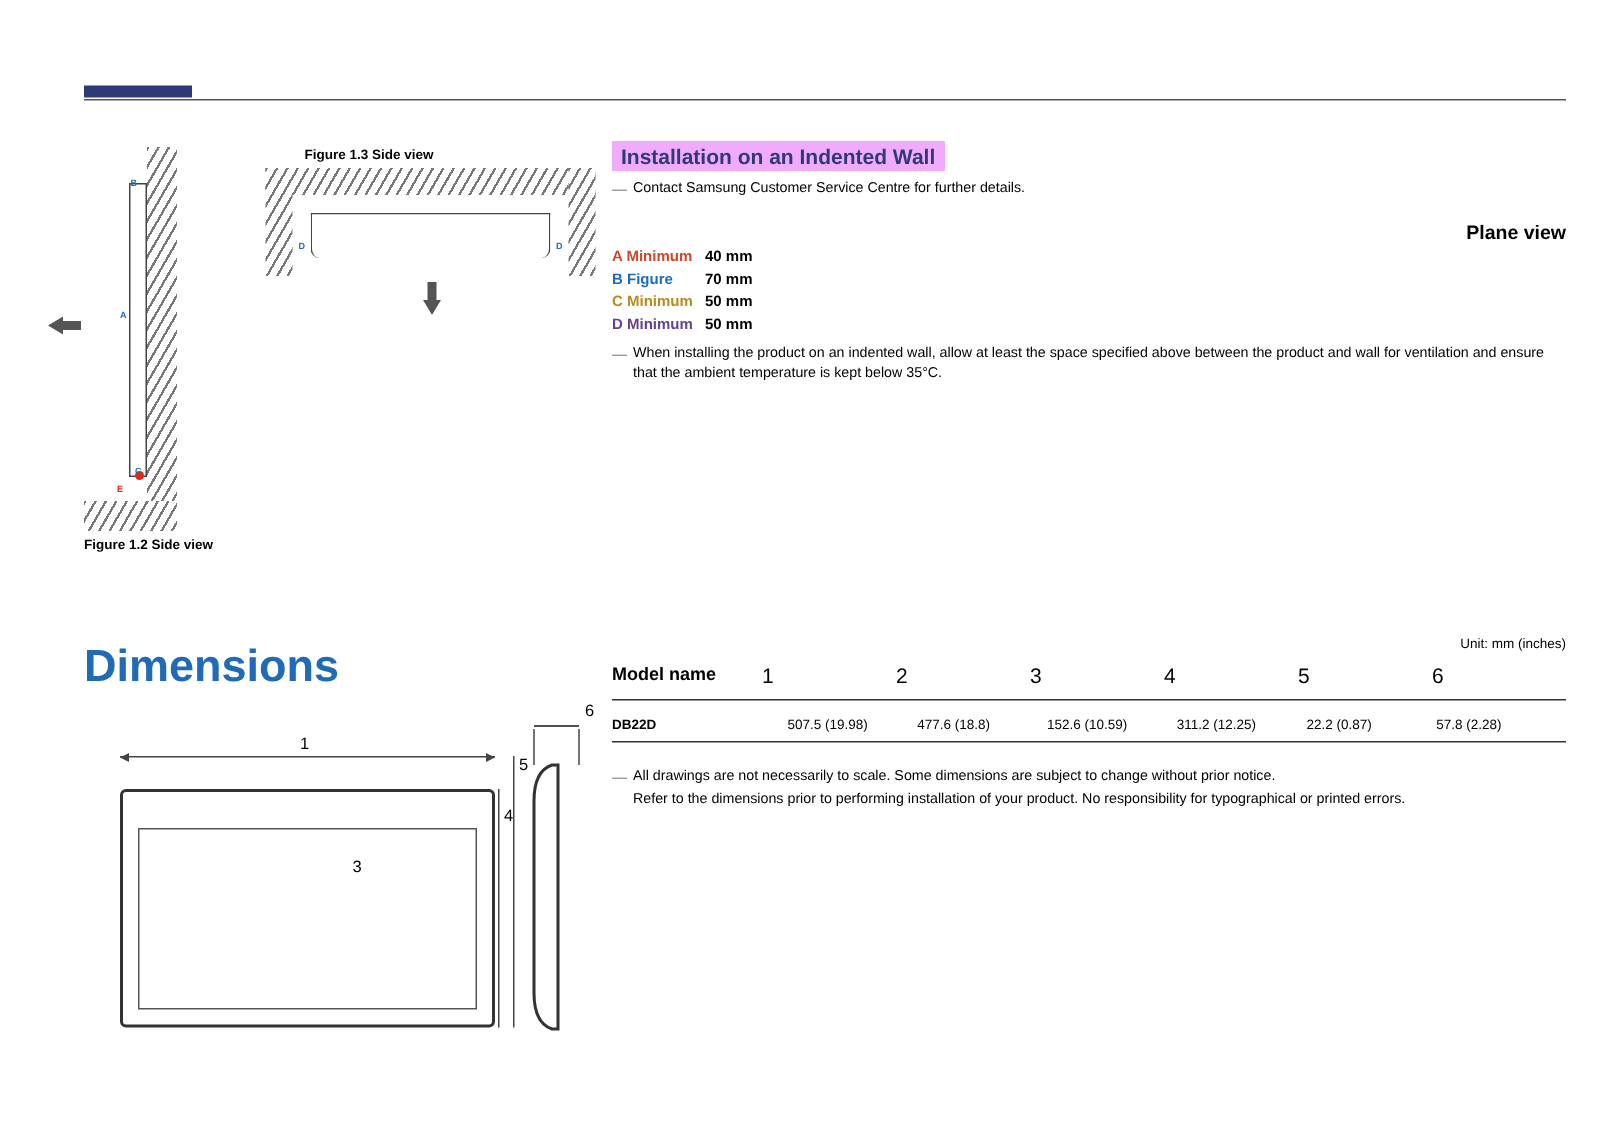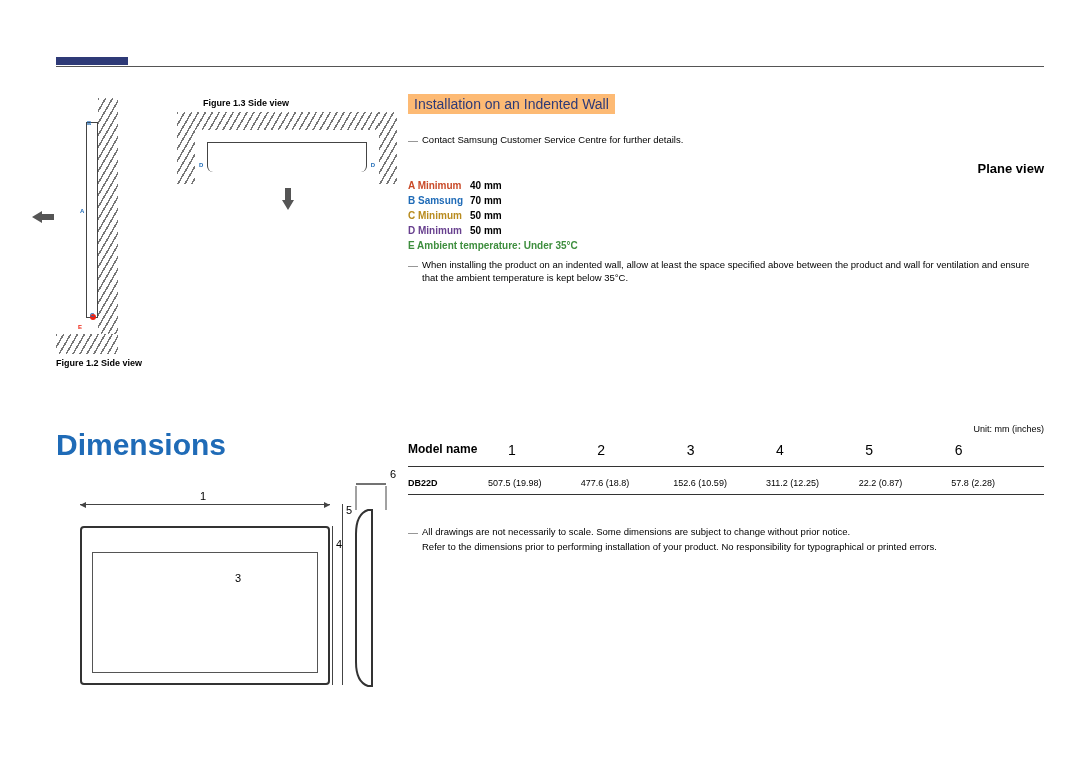--- a/index.html
+++ b/index.html
@@ -46,36 +46,36 @@
   .dim-front .inner { position:absolute; top:24px; left:10px; right:10px; bottom:10px; border:1.2px solid #555; }
   .dimline { position:absolute; border-top:1px solid #444; }
   .dimline::before,.dimline::after { content:''; position:absolute; top:-3px; width:0;height:0; }
   .dimline::before { left:0; border-right:6px solid #444; border-top:3px solid transparent; border-bottom:3px solid transparent;}
   .dimline::after { right:0; border-left:6px solid #444; border-top:3px solid transparent; border-bottom:3px solid transparent;}
   .dimnum { font-size:11px; position:absolute; }
   .dim-side { position:absolute; top:380px; left:290px; width:58px; height:216px; }
   .dim-side svg { overflow:visible; }
   
   
-  .section-title { background:#fdba74; padding:2px 6px; font-size:14px; font-weight:normal; color:#2e3a77; display:inline-block; }
-  .dash-note { font-size:9.5px; margin-top:20px; padding-left:14px; position:relative; line-height:1.35;}
+  .section-title { background:#f0abfc; padding:2px 6px; font-size:14px; font-weight:bold; color:#2e3a77; display:inline-block; }
+  .dash-note { font-size:9.5px; margin-top:6px; padding-left:14px; position:relative; line-height:1.35;}
   .dash-note::before { content:'―'; position:absolute; left:0; top:0; color:#777; font-size:10px;}
   .sub-h { font-size:13px; font-weight:bold; margin-top:14px;text-align:right; }
   .spec-row { font-size:10px; margin-top:4px; }
   .spec-row .k { display:inline-block; width:62px; font-weight:bold; }
   .spec-row .v { font-weight:bold; }
   .spec-a { color:#c94a28;} .spec-b { color:#1f6bb7;} .spec-c { color:#b88b1e;} .spec-d{color:#673f8e;} .spec-e{color:#3e8e3e;}
   
   .unit-lbl { font-size:9px; text-align:center; position:absolute; top:330px; right:0; }
   .model-row { position:absolute; top:348px; left:0; right:0; display:flex; font-size:12px; align-items:flex-start; }
   .model-row .mh { font-weight:bold; width:100px; }
   .model-row .col { flex:1; text-align:left; font-size:14px; }
   .hr1 { position:absolute; top:372px; left:0; right:0; border-top:1.5px solid #333;}
   .data-row { position:absolute; top:384px; left:0; right:0; display:flex; font-size:9px; }
-  .data-row .mh { font-weight:bold; width:80px; }
+  .data-row .mh { font-weight:bold; width:117px; }
   .data-row .col { flex:1; text-align:left; }
   .hr2 { position:absolute; top:400px; left:0; right:0; border-top:1px solid #333;}
   .footnotes { position:absolute; top:412px; left:0; right:0; font-size:9.5px; }
 </style>
 </head>
 <body>
 
 <div class="page">
   <div class="top-bar"></div>
   <div class="top-rule"></div>
@@ -142,24 +142,23 @@
         </svg>
         <span class="dimnum" style="top:-6px;left:44px;">6</span>
       </div>
     </div>
 
     <div class="col-right">
       <span class="section-title">Installation on an Indented Wall</span>
       <div class="dash-note">Contact Samsung Customer Service Centre for further details.</div>
       <div class="sub-h">Plane view</div>
       <div class="spec-row"><span class="k spec-a">A Minimum</span><span class="v">40 mm</span></div>
-      <div class="spec-row"><span class="k spec-b">B Samsung</span><span class="v">70 mm</span></div>
+      <div class="spec-row"><span class="k spec-b">B Figure</span><span class="v">70 mm</span></div>
       <div class="spec-row"><span class="k spec-c">C Minimum</span><span class="v">50 mm</span></div>
       <div class="spec-row"><span class="k spec-d">D Minimum</span><span class="v">50 mm</span></div>
-      <div class="spec-row"><span class="k spec-e" style="width:auto;">E Ambient temperature: Under 35°C</span></div>
       <div class="dash-note" style="margin-top:8px;">When installing the product on an indented wall, allow at least the space specified above between the product and wall for ventilation and ensure that the ambient temperature is kept below 35°C.</div>
       
       <div class="unit-lbl">Unit: mm (inches)</div>
       <div class="model-row">
         <span class="mh">Model name</span>
         <span class="col">1</span>
         <span class="col">2</span>
         <span class="col">3</span>
         <span class="col">4</span>
         <span class="col">5</span>

